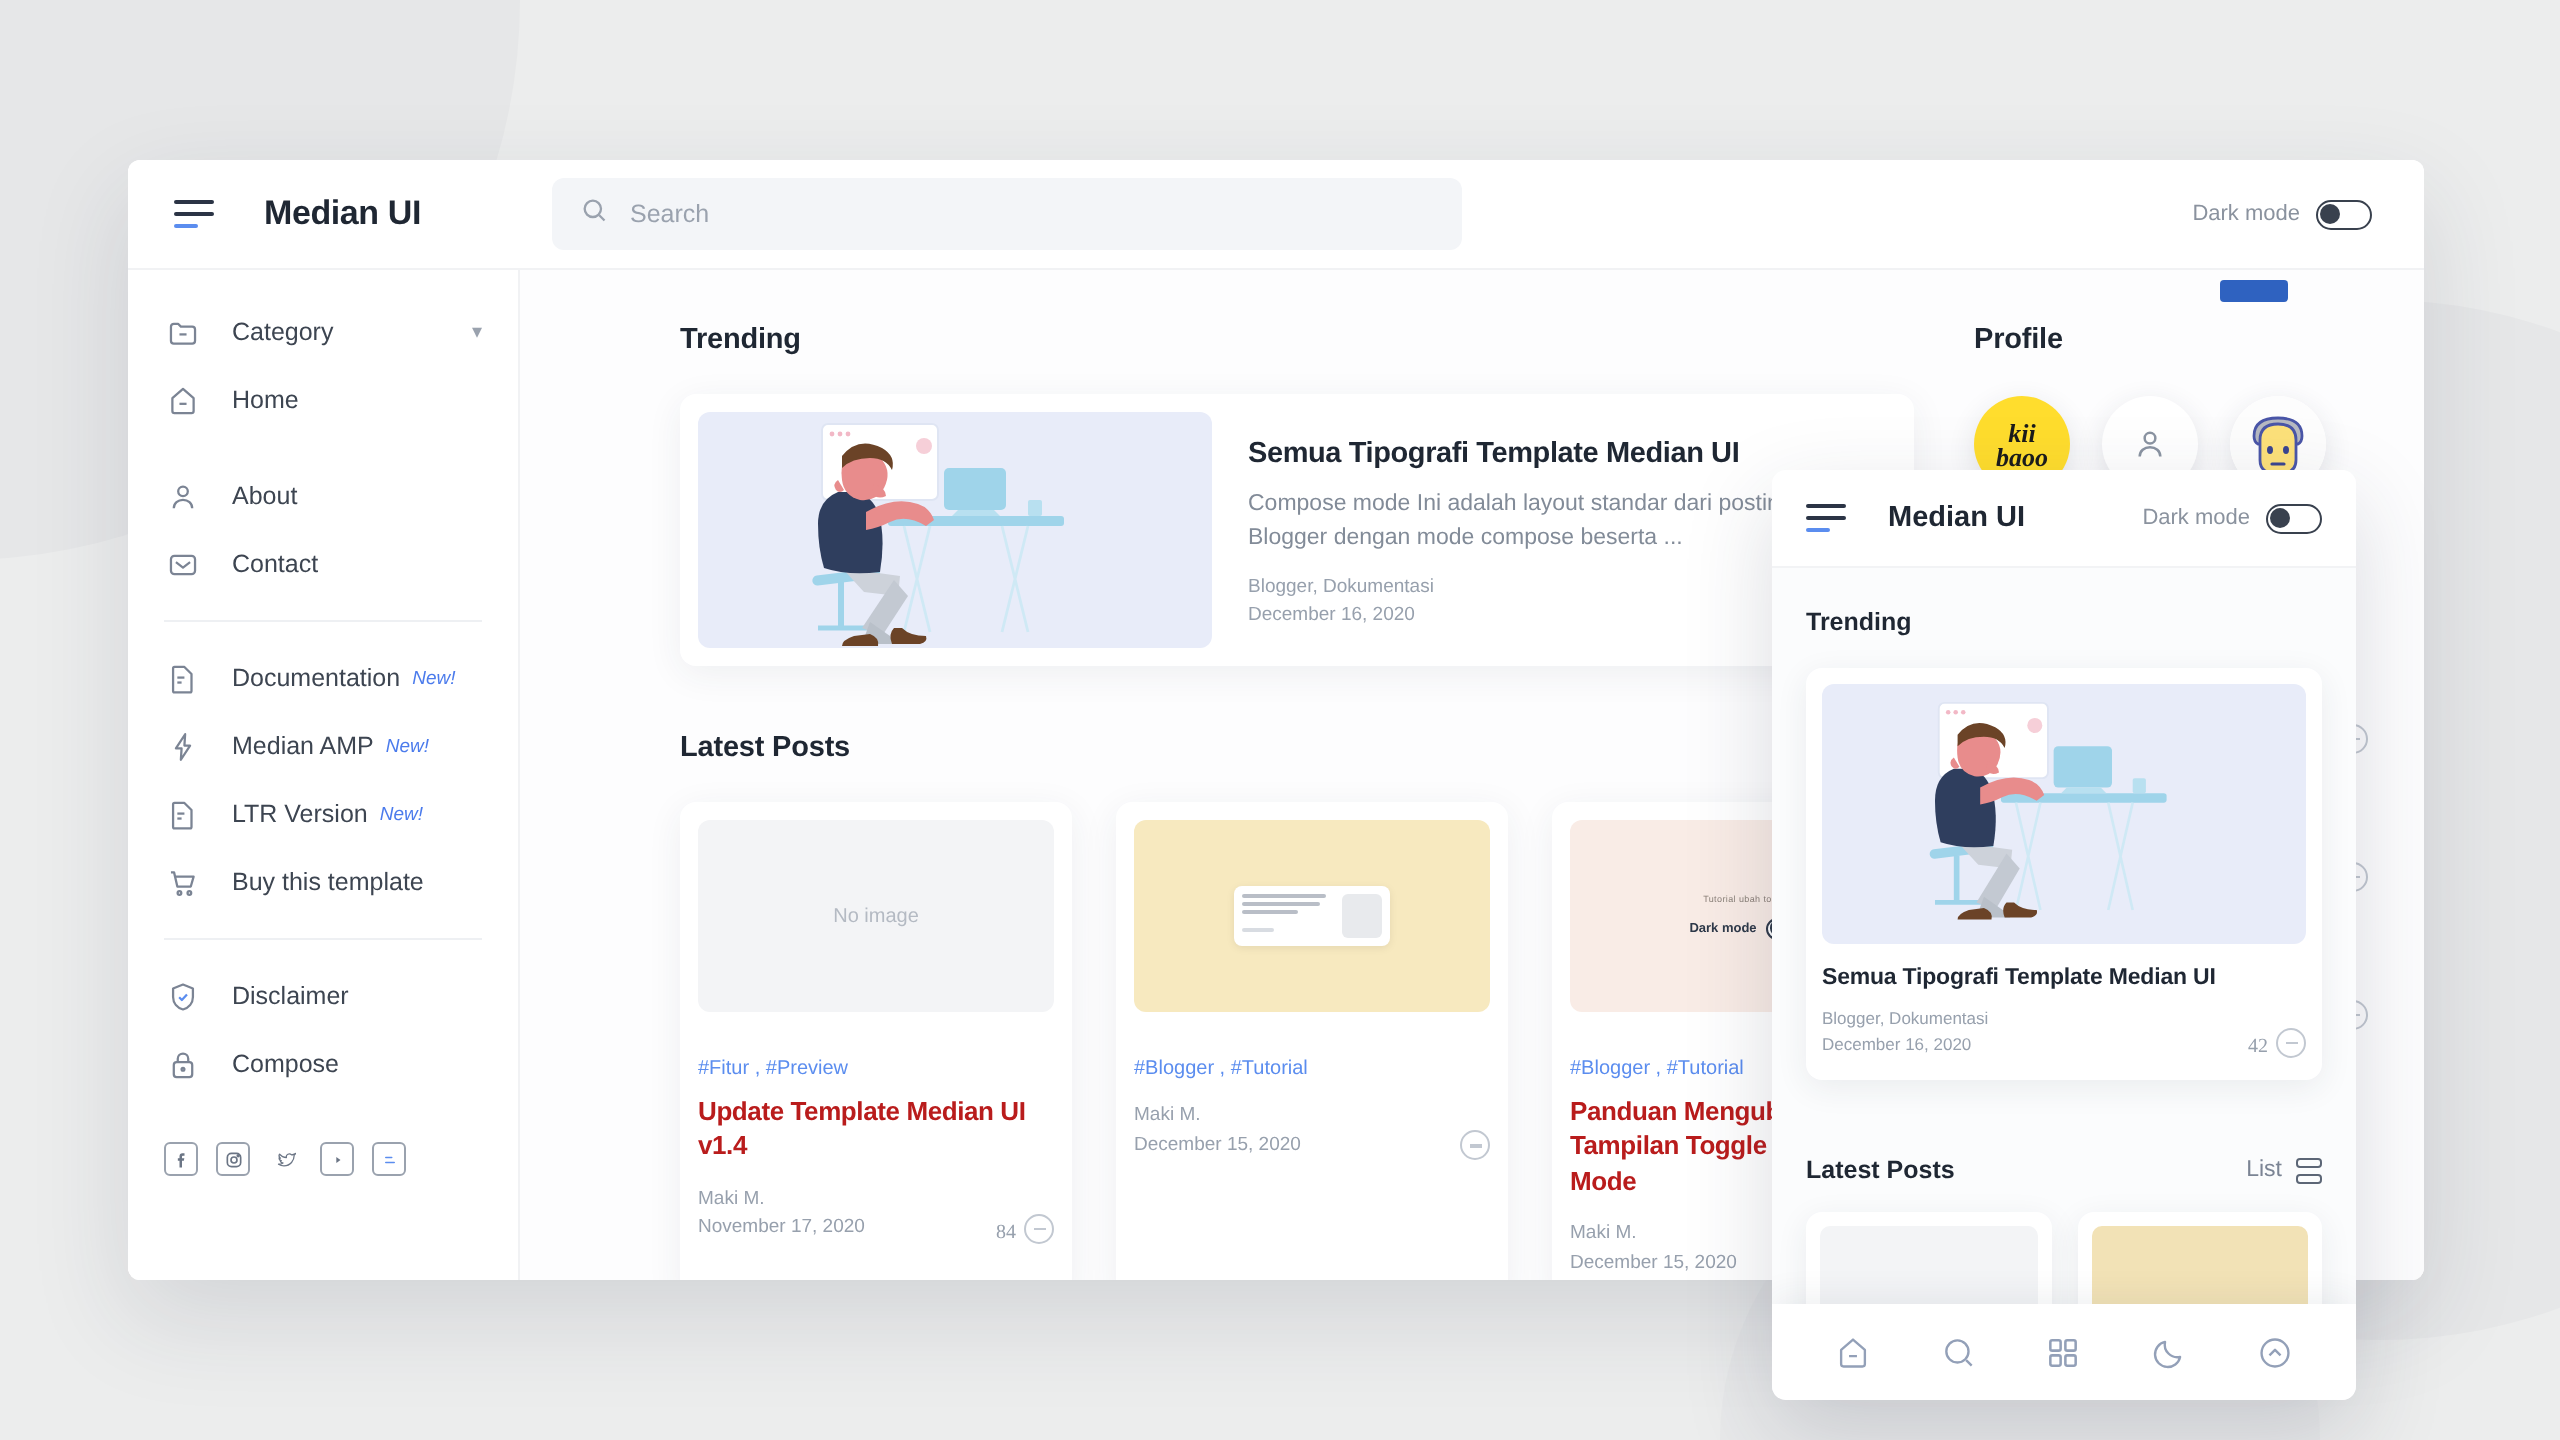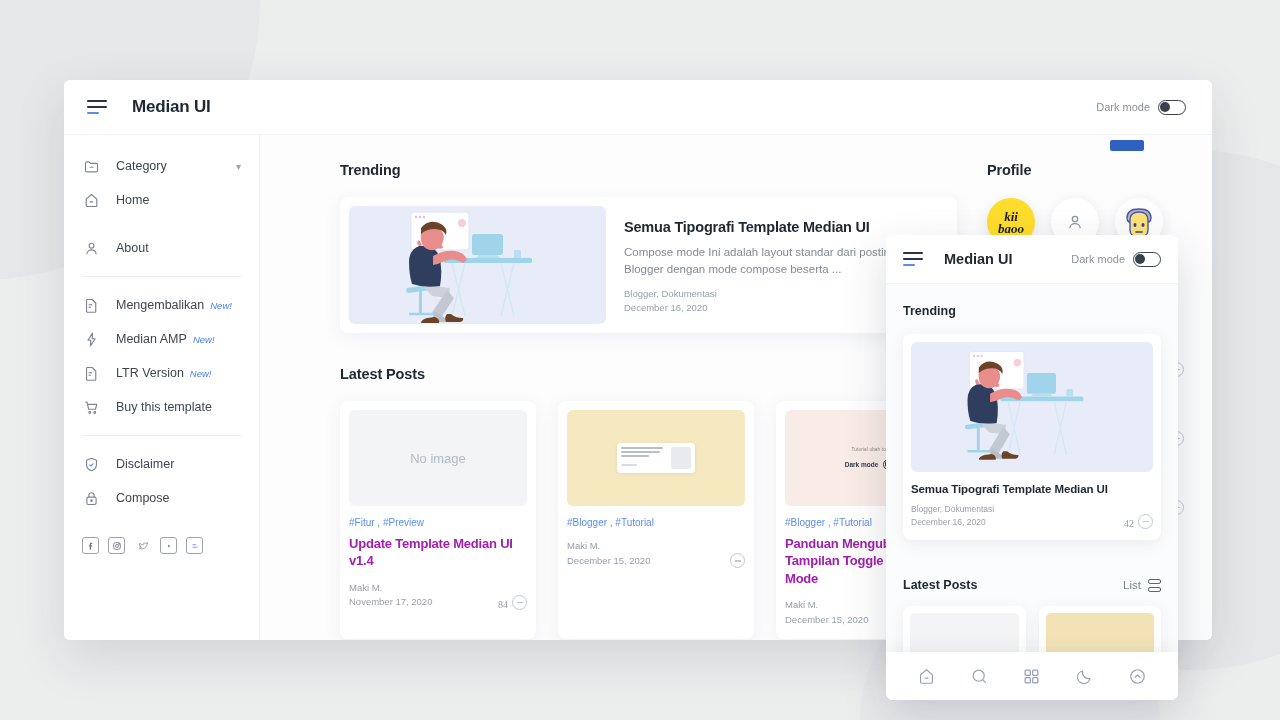--- a/index.html
+++ b/index.html
@@ -116,23 +116,23 @@
   .list-ico { display: flex; flex-direction: column; gap: 2.5px; }
   .list-ico i { display: block; width: 13px; height: 5px; border: 1.2px solid #5c6676; border-radius: 2px; }
 
   .cards-row { display: flex; gap: 22px; margin-top: 19px; }
   .pcard {
     width: 196px; flex: 0 0 196px; background: #fff; border-radius: 8px;
     box-shadow: 0 4px 18px rgba(40,50,70,.07); padding: 9px 9px 12px;
   }
   .pthumb { height: 96px; border-radius: 6px; display: flex; align-items: center;
             justify-content: center; overflow: hidden; position: relative; }
-  .pthumb-empty { background: #f3f4f6; color: #b4bac3; font-size: 13px; }
-  .ptags { font-size: 10px; color: #5b8def; margin-top: 11px; }
-  .ptitle { font-size: 13px; font-weight: bold; color: #a21caf; line-height: 1.33;
+  .pthumb-empty { background: #f3f4f6; color: #b4bac3; font-size: 10px; }
+  .ptags { font-size: 10px; color: #5b8def; margin-top: 23px; }
+  .ptitle { font-size: 13px; font-weight: bold; color: #b91c1c; line-height: 1.33;
             margin-top: 7px; letter-spacing: -.2px; }
   .pfoot { display: flex; align-items: flex-end; margin-top: 11px; }
 
   
   .mini-article { width: 78px; height: 30px; background: #fff; border-radius: 4px;
                   display: flex; padding: 4px; gap: 4px; box-shadow: 0 1px 4px rgba(0,0,0,.08); }
   .mini-lines { flex: 1; display: flex; flex-direction: column; gap: 2px; }
   .mini-lines i { display: block; height: 2px; background: #b9bec7; border-radius: 1px; }
   .mini-lines i:nth-child(1) { width: 92%; }
   .mini-lines i:nth-child(2) { width: 85%; }
@@ -211,20 +211,31 @@
 
   <div id="topbar">
     <div class="brand-zone">
       <div class="hamburger">
           <i></i>
           <i></i>
           <i></i>
         </div>
       <div class="brand-title">Median UI</div>
     </div>
+    <div class="search-wrap">
+      <div class="search-box">
+        <span>
+          <svg viewBox="0 0 24 24" width="14" height="14" fill="none" stroke="#9aa2ae" stroke-width="2">
+            <circle cx="11" cy="11" r="7"></circle>
+              <line x1="16.5" y1="16.5" x2="21" y2="21"></line>
+          </svg>
+        </span>
+        <span class="search-text">Search</span>
+      </div>
+    </div>
     <div class="topbar-right">
       <span class="dm-label">Dark mode</span>
       <div class="toggle">
           <div class="knob"></div>
         </div>
     </div>
   </div>
 
   <div id="sidebar">
 
@@ -254,32 +265,41 @@
     <div class="nav-item">
       <span class="nav-ico">
         <svg viewBox="0 0 24 24" fill="none" stroke="currentColor" stroke-width="1.6">
           <circle cx="12" cy="8" r="3.4"></circle>
             <path d="M5.5 20c0-3.6 2.9-6 6.5-6s6.5 2.4 6.5 6"></path>
         </svg>
       </span>
       <span class="nav-label">About</span>
     </div>
 
+    <div class="nav-item">
+      <span class="nav-ico">
+        <svg viewBox="0 0 24 24" fill="none" stroke="currentColor" stroke-width="1.6" stroke-linejoin="round">
+          <rect x="3.5" y="5.5" width="17" height="13" rx="2.5"></rect>
+            <path d="M7 10l5 3.8L17 10"></path>
+        </svg>
+      </span>
+      <span class="nav-label">Contact</span>
+    </div>
 
     <div class="nav-sep"></div>
 
     <div class="nav-item">
       <span class="nav-ico">
         <svg viewBox="0 0 24 24" fill="none" stroke="currentColor" stroke-width="1.6" stroke-linejoin="round">
           <path d="M6 3.5h7l5 5v12a1 1 0 0 1-1 1H6a1 1 0 0 1-1-1v-16a1 1 0 0 1 1-1Z"></path>
             <line x1="8" y1="11" x2="13" y2="11"></line>
             <line x1="8" y1="14.5" x2="11" y2="14.5"></line>
         </svg>
       </span>
-      <span class="nav-label">Mengembalikan</span>
+      <span class="nav-label">Documentation</span>
       <span class="nav-badge">New!</span>
     </div>
 
     <div class="nav-item">
       <span class="nav-ico">
         <svg viewBox="0 0 24 24" fill="none" stroke="currentColor" stroke-width="1.6" stroke-linejoin="round">
           <path d="M13.5 3 7 13h4l-.5 8 6.5-10h-4Z"></path>
         </svg>
       </span>
       <span class="nav-label">Median AMP</span>

